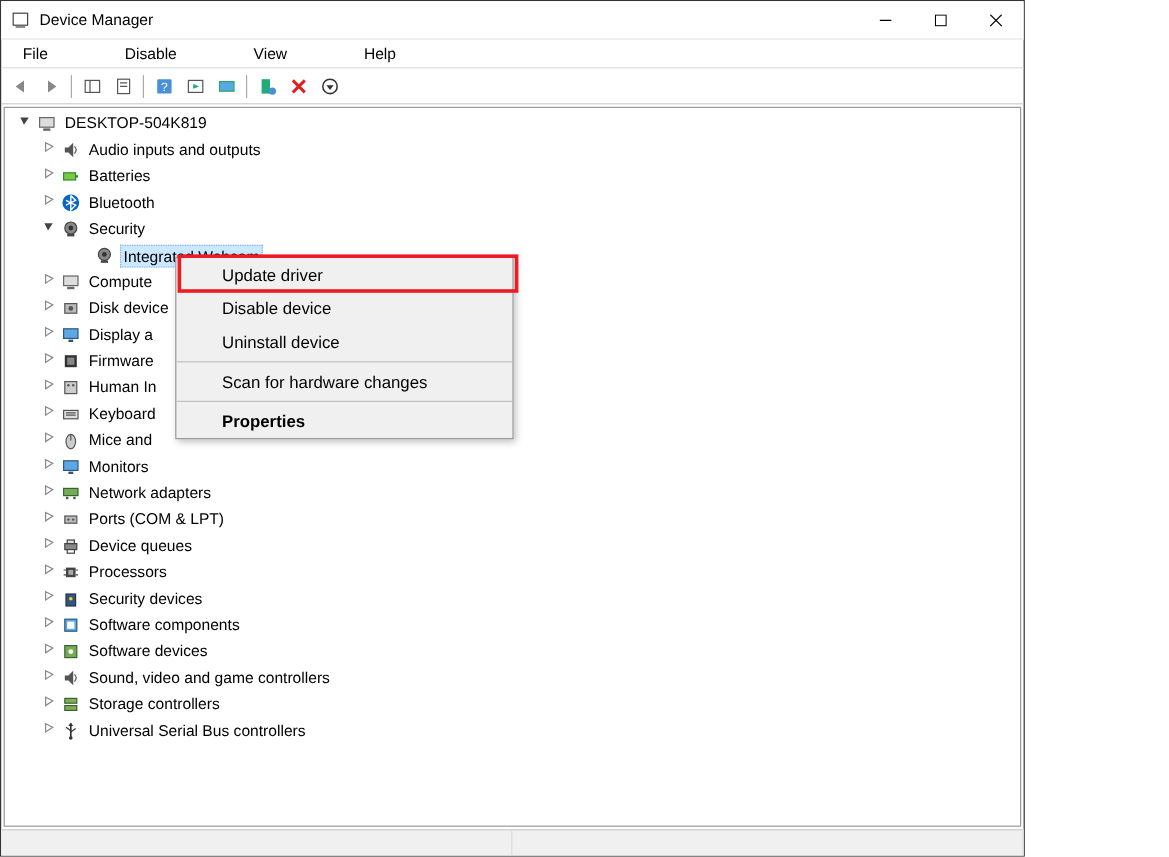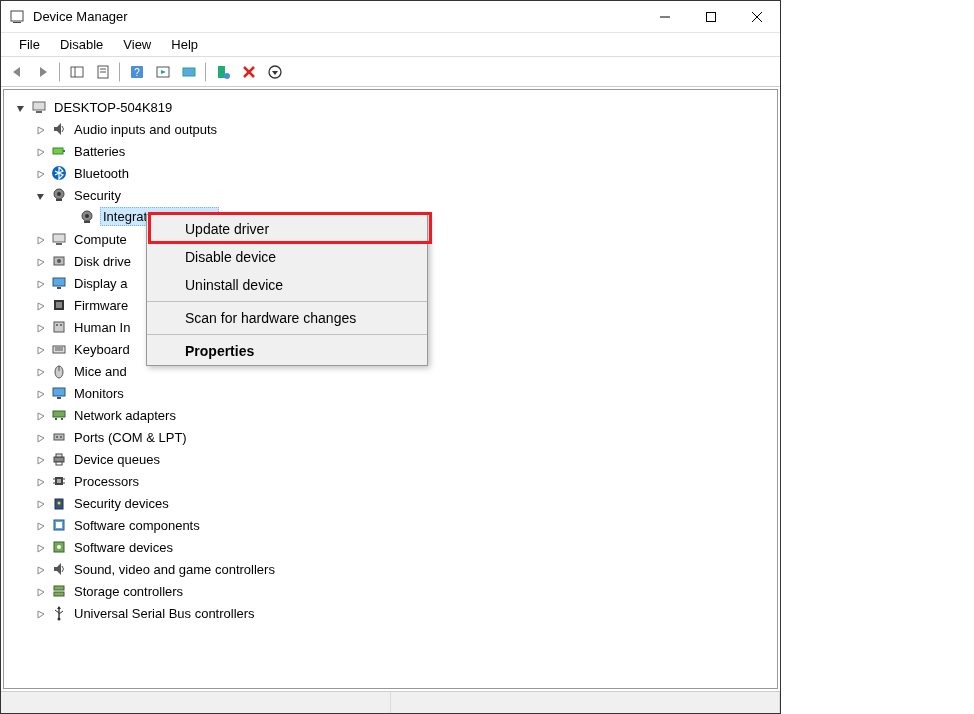--- a/index.html
+++ b/index.html
@@ -1,29 +1,29 @@
 <!DOCTYPE html>
 <html><head>
 <meta charset="utf-8">
 <style>
 * { margin: 0; padding: 0; box-sizing: border-box; }
 body { font-family: "Segoe UI", Tahoma, sans-serif; font-size: 13px; color: #000; background: #fff; width: 974px; height: 714px; overflow: hidden; }
-.window { width: 781px; height: 714px; border: 1px solid #333; background: #fff; display: flex; flex-direction: column; }
+.window { width: 854px; height: 714px; border: 1px solid #333; background: #fff; display: flex; flex-direction: column; }
 .titlebar { height: 32px; display: flex; align-items: center; padding-left: 8px; background: #fff; border-bottom: 1px solid #e5e5e5; }
 .titlebar .icon { width: 16px; height: 16px; margin-right: 8px; }
 .titlebar .title { flex: 1; font-size: 13px; }
 .winbtns { display: flex; }
 .winbtn { width: 46px; height: 32px; display: flex; align-items: center; justify-content: center; }
-.menubar { height: 24px; display: flex; align-items: center; padding-left: 8px; border-bottom: 1px solid #ddd; }
+.menubar { height: 24px; display: flex; align-items: center; padding-left: 8px; border-bottom: 1px solid #ddd; gap: 44px; }
 .menubar span { padding: 0 10px; font-size: 13px; cursor: default; }
 .toolbar { height: 30px; display: flex; align-items: center; padding: 2px 4px; border-bottom: 1px solid #ccc; gap: 2px; }
 .tool { width: 24px; height: 24px; display: flex; align-items: center; justify-content: center; border: 1px solid transparent; }
 .tool.sep { width: 2px; border-left: 1px solid #aaa; height: 20px; margin: 0 2px; }
 .tree { flex: 1; overflow: auto; padding: 4px 0; border: 1px solid #999; margin: 2px; position: relative; }
-.node { display: flex; align-items: flex-end; height: 22px; padding-left: 10px; white-space: nowrap; }
+.node { display: flex; align-items: flex-start; height: 22px; padding-left: 10px; white-space: nowrap; }
 .node .toggle { width: 14px; height: 14px; display: flex; align-items: center; justify-content: center; margin-right: 2px; font-size: 10px; color: #555; cursor: pointer; }
 .node .nicon { width: 18px; height: 18px; margin-right: 4px; display: flex; align-items: center; justify-content: center; }
 .node .label { padding: 1px 2px; }
 .node.selected .label { background: #cce8ff; border: 1px dotted #7eb4ea; }
 .ind1 { padding-left: 30px; }
 .ind2 { padding-left: 58px; }
 .ctxmenu { position: absolute; left: 142px; top: 124px; width: 282px; background: #f0f0f0; border: 1px solid #999; box-shadow: 2px 2px 6px rgba(0,0,0,0.25); z-index: 10; }
 .ctxitem { height: 28px; display: flex; align-items: center; padding-left: 38px; font-size: 14px; cursor: default; }
 .ctxsep { height: 1px; background: #c0c0c0; margin: 2px 0; }
 .ctxitem.bold { font-weight: bold; }
@@ -239,21 +239,21 @@
             <svg width="10" height="10">
               <polygon points="2,1 2,8 8,4" fill="none" stroke="#888"></polygon>
             </svg>
           </span>
           <span class="nicon">
             <svg width="16" height="16">
               <rect x="3" y="4" width="10" height="8" fill="#bbb" stroke="#555"></rect>
               <circle cx="8" cy="8" r="2" fill="#555"></circle>
             </svg>
           </span>
-          <span class="label">Disk drive</span>
+          <span class="label">Disk device</span>
         </div>
         <div class="node ind1">
           <span class="toggle">
             <svg width="10" height="10">
               <polygon points="2,1 2,8 8,4" fill="none" stroke="#888"></polygon>
             </svg>
           </span>
           <span class="nicon">
             <svg width="16" height="16">
               <rect x="2" y="3" width="12" height="8" fill="#5aa9e6" stroke="#357"></rect>

